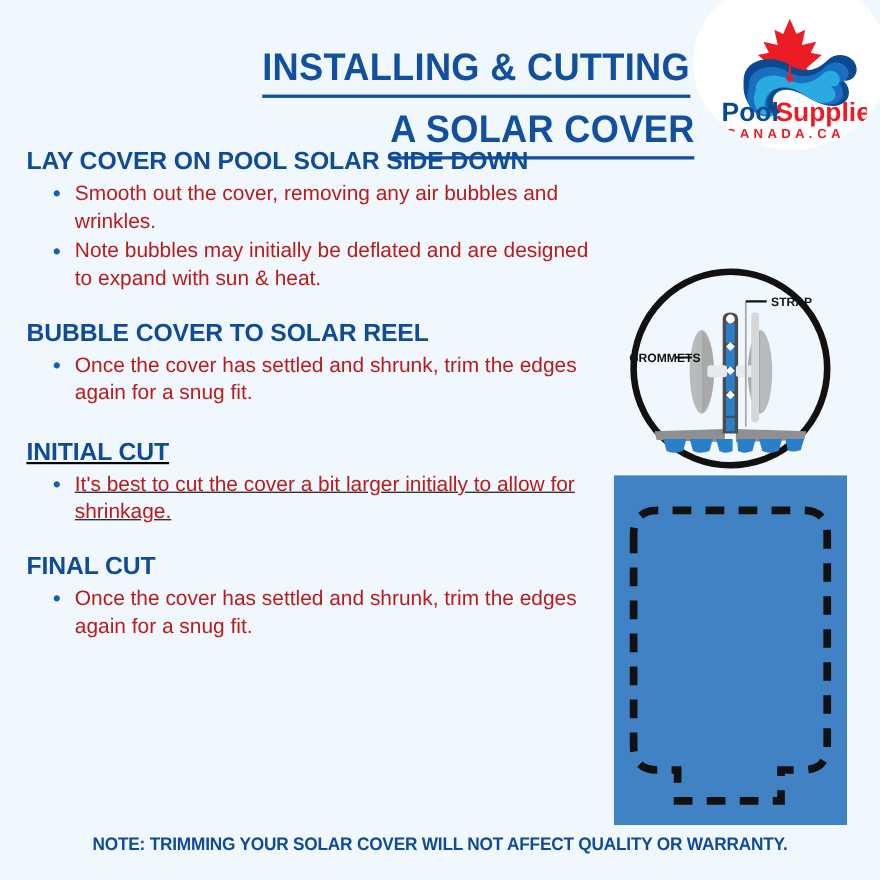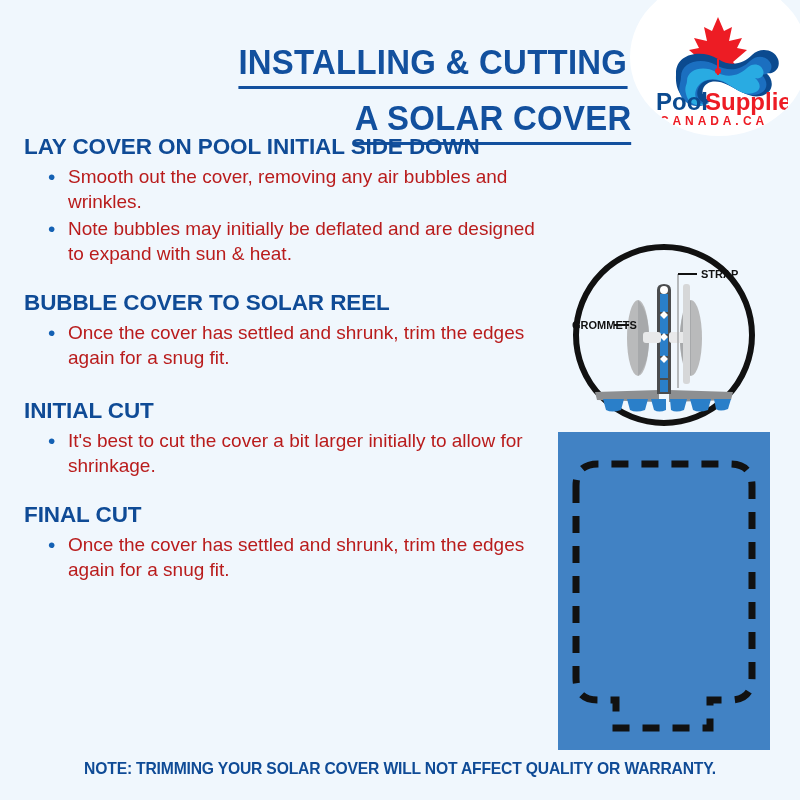--- a/index.html
+++ b/index.html
@@ -98,21 +98,21 @@
     content: "\2022";
     position: absolute;
     left: 0;
     top: -1px;
     color: #1461b4;
     font-size: 21px;
     line-height: 1.34;
   }
   .gap-lay  { margin-bottom: 22px; }
   .gap-attach { margin-bottom: 26px; }
-  .gap-initial { margin-bottom: 22px; }
+  .gap-initial { margin-bottom: 22px; text-decoration: underline; }
 
   
   .circle-diagram {
     position: absolute;
     left: 571px;
     top: 242px;
     width: 186px;
     height: 186px;
     text-align: center;
   }
@@ -168,21 +168,21 @@
 
   <div class="title-block">
     <div class="title-line l1">INSTALLING &amp; CUTTING</div>
     <br>
     <div class="title-line l2">A SOLAR COVER</div>
   </div>
 
   <div class="content">
 
     <div class="section gap-lay">
-      <h2 class="section-head">LAY COVER ON POOL INITIAL SIDE DOWN</h2>
+      <h2 class="section-head">LAY COVER ON POOL SOLAR SIDE DOWN</h2>
       <ul class="bullets">
         <li>Smooth out the cover, removing any air bubbles and wrinkles.</li>
         <li>Note bubbles may initially be deflated and are designed to expand with sun &amp; heat.</li>
       </ul>
     </div>
 
     <div class="section gap-attach">
       <h2 class="section-head">BUBBLE COVER TO SOLAR REEL</h2>
       <ul class="bullets">
         <li>Once the cover has settled and shrunk, trim the edges again for a snug fit.</li>

